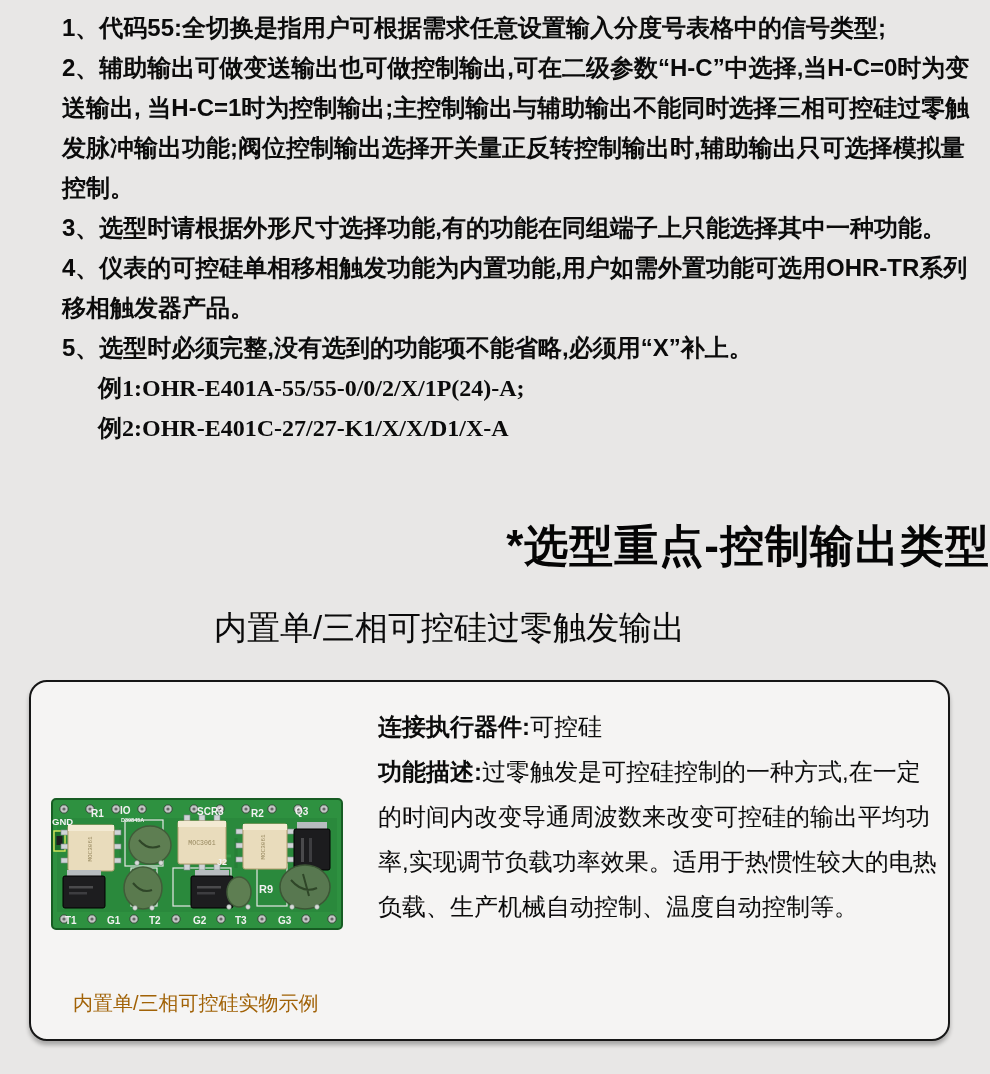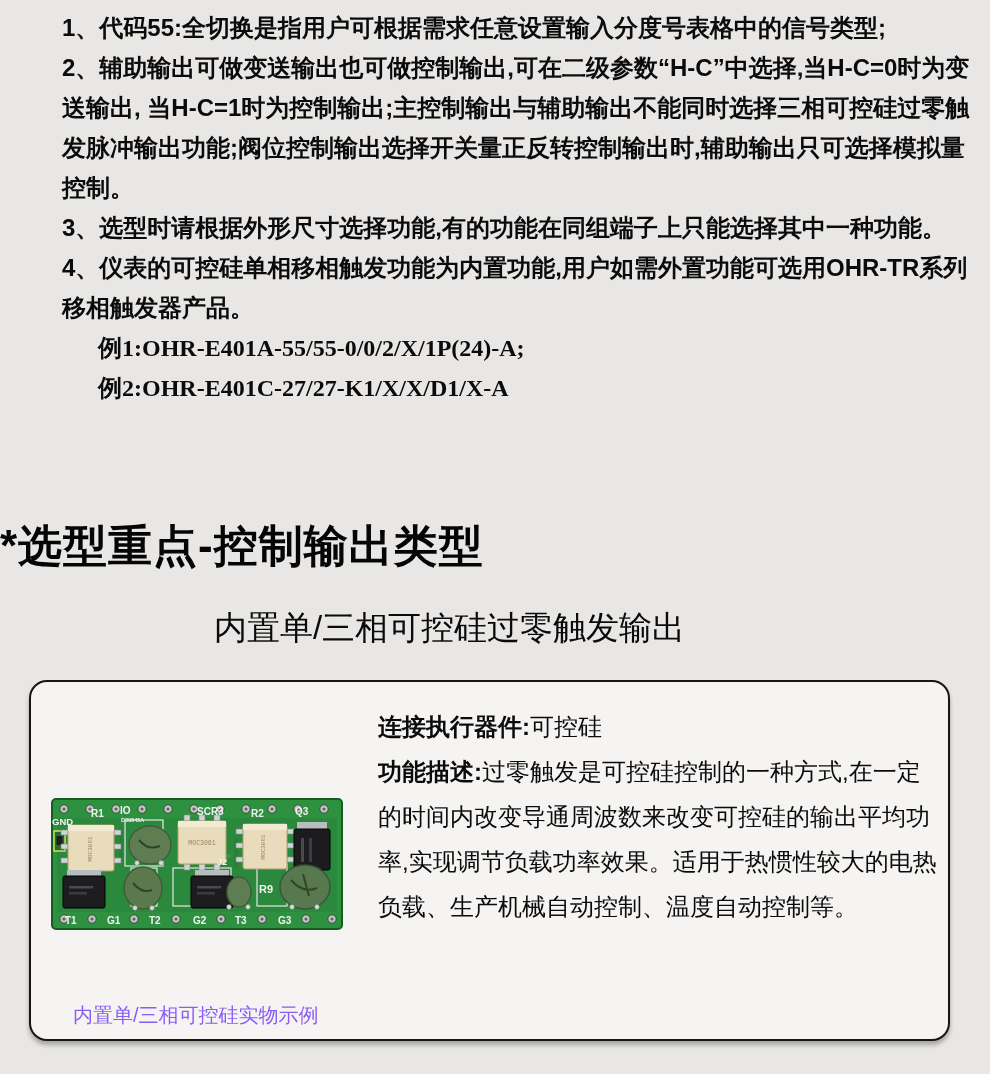--- a/index.html
+++ b/index.html
@@ -8,50 +8,51 @@
     background:#e8e7e6;color:#0b0b0b;
     font-family:"Liberation Sans","DejaVu Sans",sans-serif;
     -webkit-font-smoothing:antialiased;
   }
   
   .notes{padding:8px 20px 0 62px;font-size:24px;font-weight:600;line-height:40px;}
   .notes p{margin:0;}
   .notes .example{margin-left:36px;font-family:Liberation Serif, serif;}
   
   .h1{
-    position:absolute;top:517px;left:0;width:990px;text-align:left;
+    position:absolute;top:517px;left:0;width:990px;text-align:right;
     font-size:44px;font-weight:900;letter-spacing:1px;color:#050505;margin:0;
   }
   .h2{
     position:absolute;top:606px;left:0;width:899px;text-align:center;
     font-size:33px;font-weight:500;color:#0a0a0a;margin:0;
   }
   
   .card{
     position:absolute;left:29px;top:680px;width:921px;height:361px;box-sizing:border-box;
     background:#f5f4f3;border:2px solid #161616;border-radius:18px;
     box-shadow:0 4px 4px rgba(0,0,0,.28);
   }
   .pcb{position:absolute;left:20px;top:116px;width:292px;height:132px;}
   .specs{position:absolute;left:347px;top:22px;width:562px;font-size:24px;line-height:45px;}
   .specs p{margin:0;}
   .specs .lbl{font-weight:700;text-align:right;}
-  .caption{position:absolute;left:42px;top:320px;font-size:20px;font-weight:500;color:#8b5cf6;}
+  .caption{position:absolute;left:42px;top:308px;font-size:20px;font-weight:500;color:#a16207;}
   
   .silk{font-family:"Liberation Sans","DejaVu Sans",sans-serif;font-weight:700;fill:#f2f2f2;}
   .chiptxt{font-family:"Liberation Mono","DejaVu Sans Mono",monospace;fill:#97885f;}
 </style>
 </head>
 <body>
 
 <div class="notes">
   <p>1、代码55:全切换是指用户可根据需求任意设置输入分度号表格中的信号类型;</p>
   <p>2、辅助输出可做变送输出也可做控制输出,可在二级参数“H-C”中选择,当H-C=0时为变送输出, 当H-C=1时为控制输出;主控制输出与辅助输出不能同时选择三相可控硅过零触发脉冲输出功能;阀位控制输出选择开关量正反转控制输出时,辅助输出只可选择模拟量控制。</p>
   <p>3、选型时请根据外形尺寸选择功能,有的功能在同组端子上只能选择其中一种功能。</p>
   <p>4、仪表的可控硅单相移相触发功能为内置功能,用户如需外置功能可选用OHR-TR系列移相触发器产品。</p>
+  <p>5、选型时必须完整,没有选到的功能项不能省略,必须用“X”补上。</p>
   <p class="example">例1:OHR-E401A-55/55-0/0/2/X/1P(24)-A;</p>
   <p class="example">例2:OHR-E401C-27/27-K1/X/X/D1/X-A</p>
 </div>
 
 <h1 class="h1">*选型重点-控制输出类型</h1>
 <h2 class="h2">内置单/三相可控硅过零触发输出</h2>
 
 <div class="card">
 
   <svg class="pcb" viewBox="0 0 292 132">

